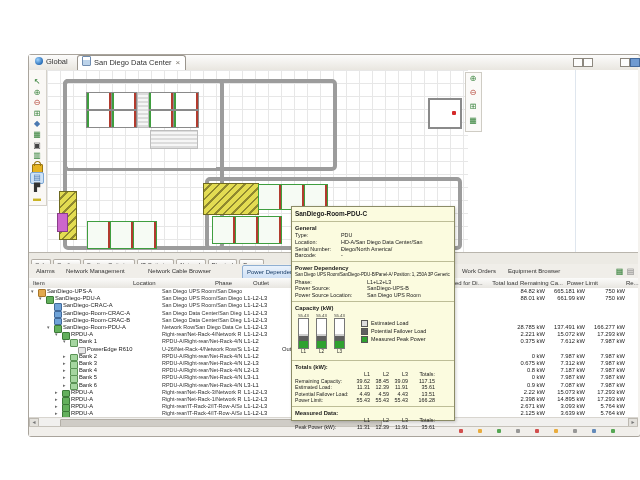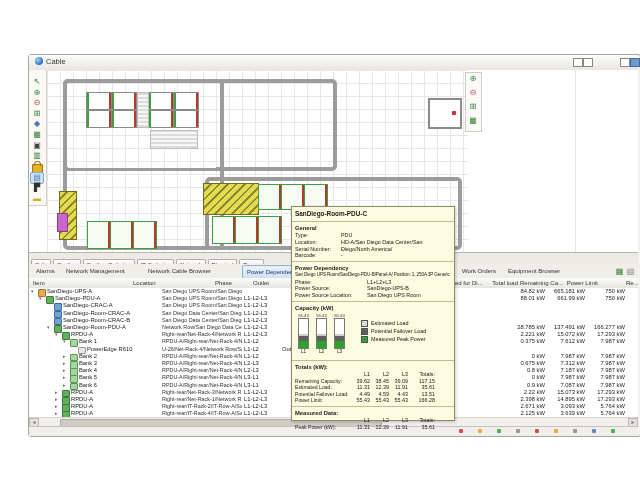--- a/index.html
+++ b/index.html
@@ -108,21 +108,24 @@
   .numrow .n.t{width:27px;}
 </style>
 </head>
 <body>
 
 <div id="stage">
   <div id="appwin"></div>
 
   <div id="tabbar">
     <div class="etab" id="tab-global">
-      <span class="ticon"></span><span>Cable</span>
+      <span class="ticon"></span><span>Global</span>
+    </div>
+    <div class="etab" id="tab-editor">
+      <span class="ticon"></span><span>San Diego Data Center</span><span class="closex">×</span>
     </div>
   </div>
   <div class="winbtn" style="left:573px;"></div>
   <div class="winbtn" style="left:583px;"></div>
   <div class="winbtn" style="left:620px;"></div>
   <div class="winbtn fill" style="left:630px;"></div>
 
   <div id="editor">
     <div id="grid" style="left:18px;top:0;"></div>
     <div id="floor" style="position:absolute;left:0;top:0;width:609px;height:182px;">

